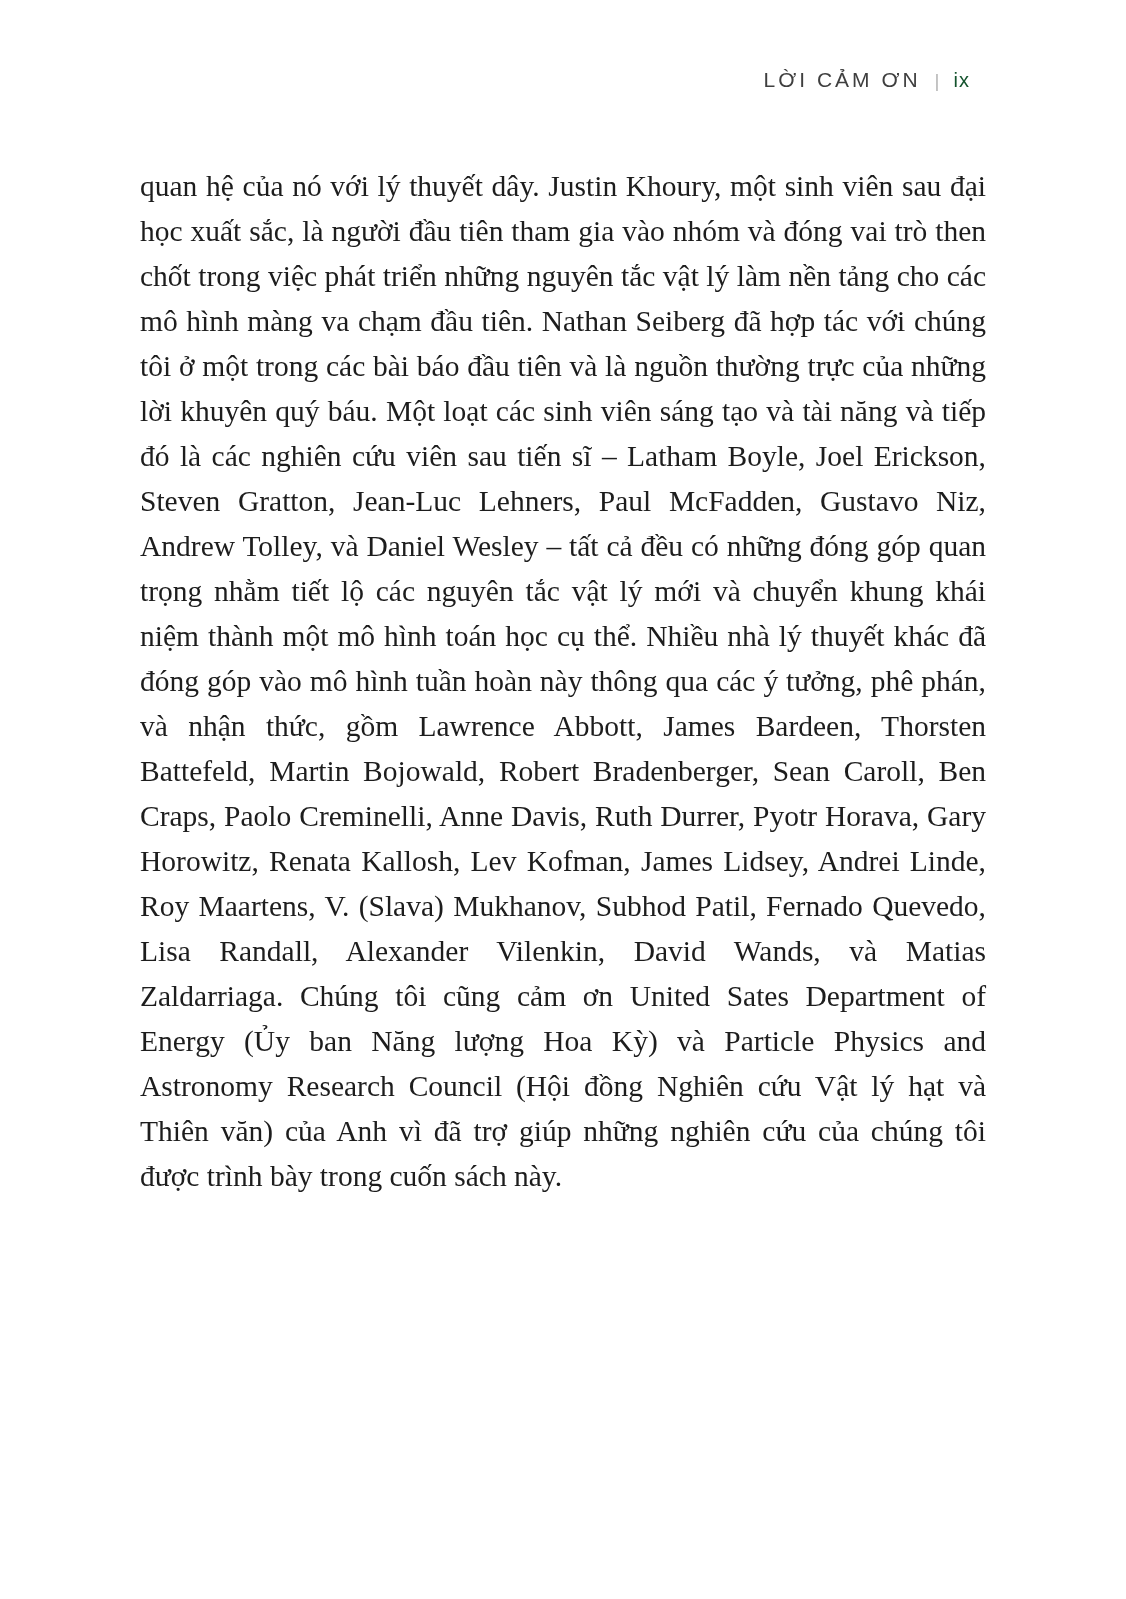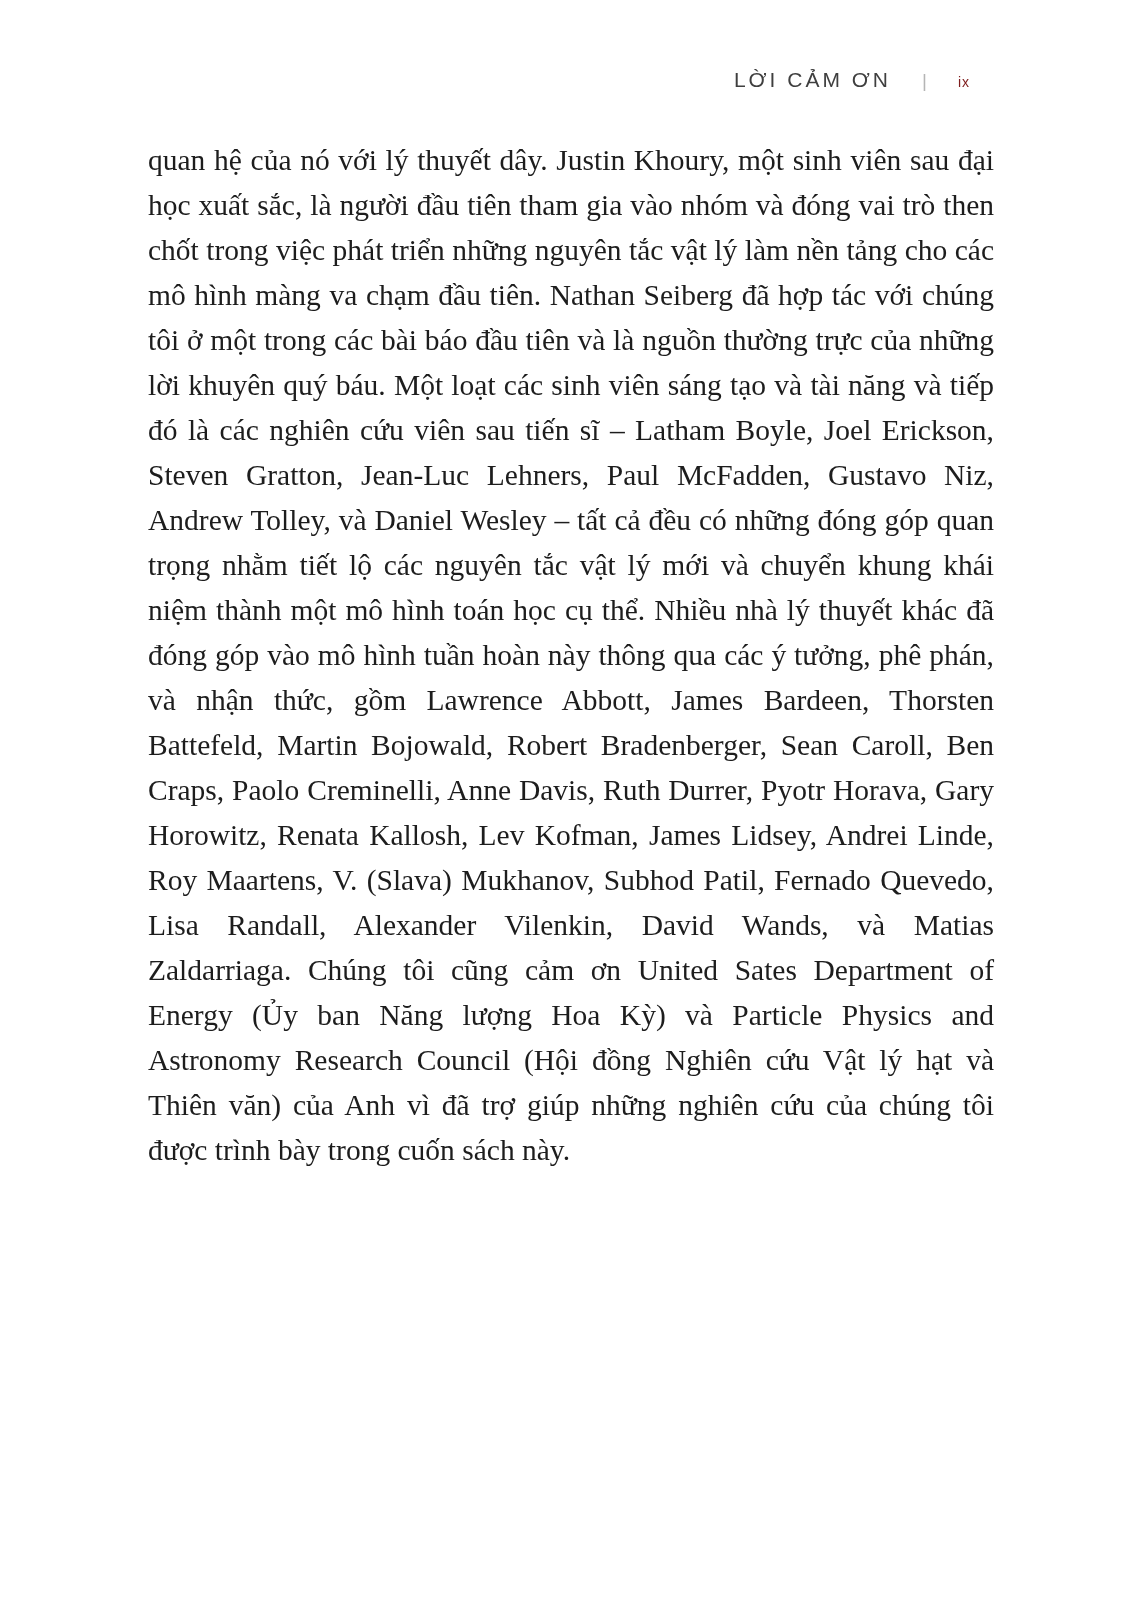--- a/index.html
+++ b/index.html
@@ -17,47 +17,46 @@
     font-family: "Liberation Serif", serif;
   }
   .header {
     position: absolute;
     top: 68px;
     left: 0;
     right: 156px;
     display: flex;
     justify-content: flex-end;
     align-items: baseline;
-    gap: 31px;
+    gap: 14px;
   }
   .running-head {
     font-family: "Liberation Sans", sans-serif;
     font-size: 21px;
     letter-spacing: 3px;
     color: #3f3f3f;
     font-weight: 400;
   }
   .header-sep {
     font-family: "Liberation Sans", sans-serif;
     font-size: 19px;
     color: #b5b5b5;
     font-weight: 300;
   }
   .page-number {
     font-family: "Liberation Sans", sans-serif;
-    font-size: 14px;
-    color: #7f1d1d;
+    font-size: 20px;
+    color: #14532d;
     letter-spacing: 1px;
   }
   .body-text {
     position: absolute;
     left: 140px;
     width: 846px;
-    top: 138px;
-    margin-left: 8px;
+    top: 164px;
   }
   .body-text p {
     margin: 0;
     font-size: 29.5px;
     line-height: 45px;
     text-align: justify;
     text-justify: inter-word;
     color: #1d1d1d;
   }
   .para-indent {

